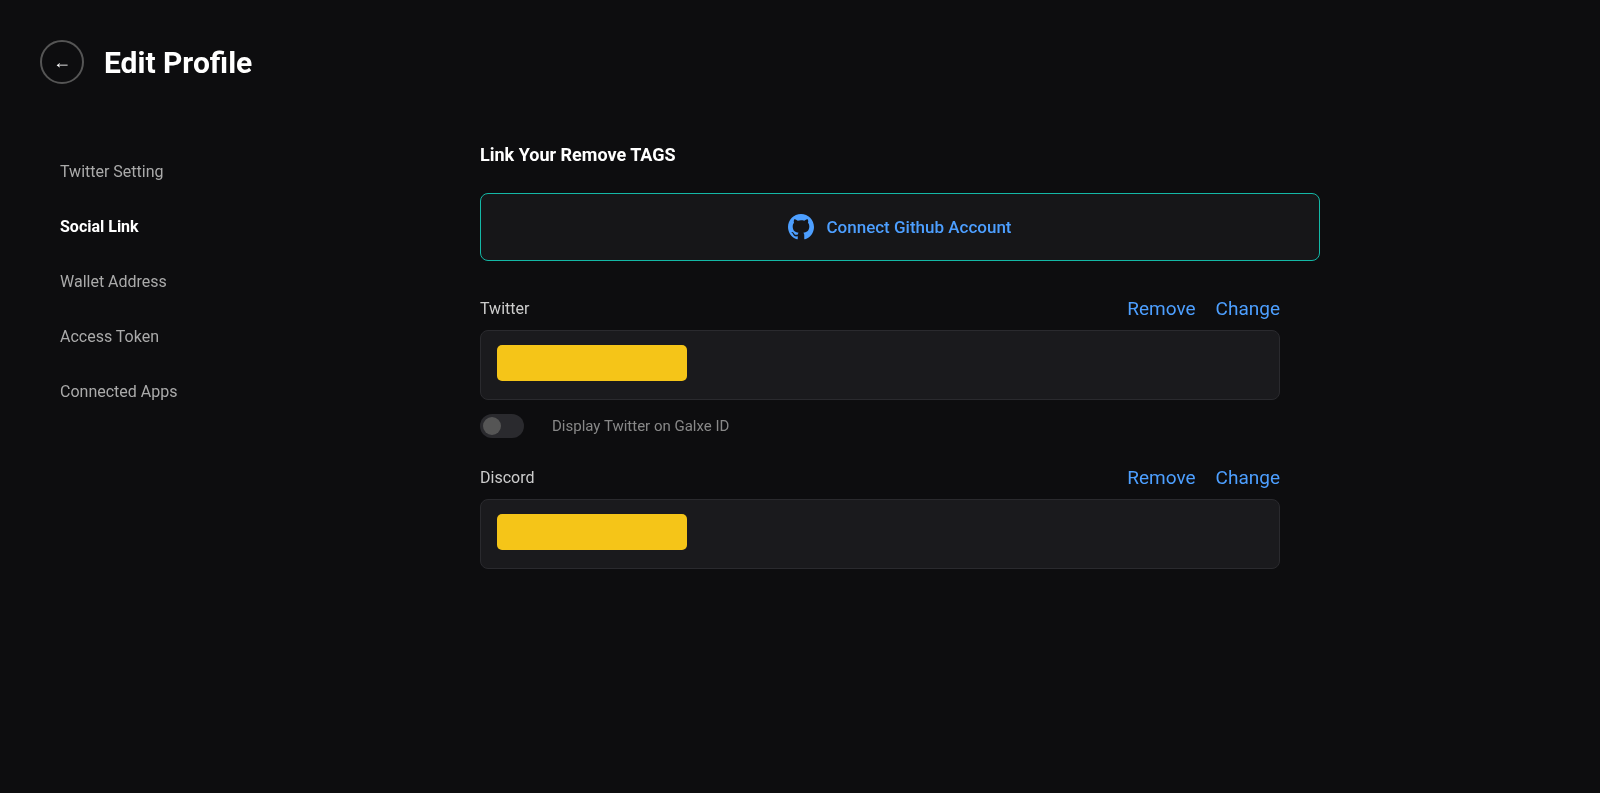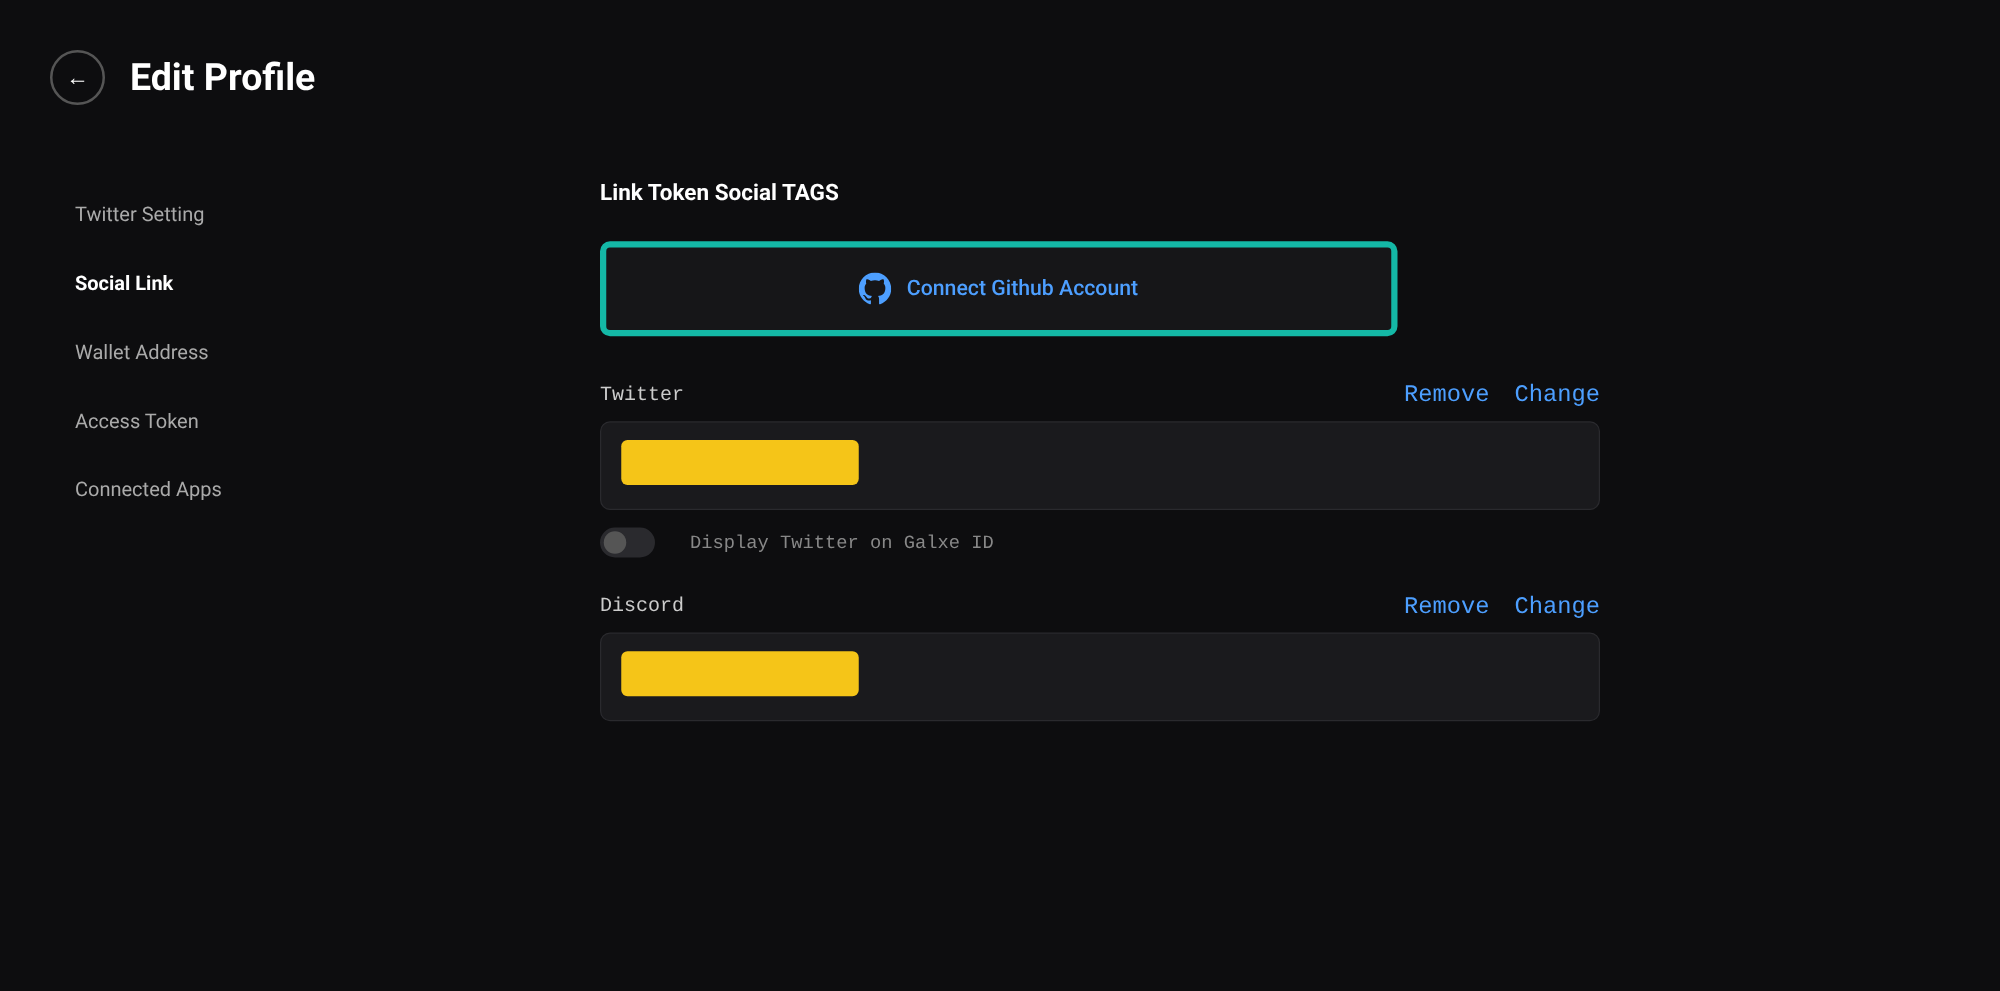--- a/index.html
+++ b/index.html
@@ -80,23 +80,23 @@
 
     .section-title {
       font-size: 18px;
       font-weight: 700;
       color: #ffffff;
       margin-bottom: 28px;
       margin-top: 10px;
     }
 
     .connect-github-btn {
-      width: 638px;
+      width: 840px;
       max-width: 100%;
-      border: 5px solid #14b8a6;
+      border: 1px solid #14b8a6;
       border-radius: 8px;
       background: #161618;
       padding: 20px;
       display: flex;
       align-items: center;
       justify-content: center;
       gap: 12px;
       cursor: pointer;
       margin-bottom: 36px;
     }
@@ -108,21 +108,20 @@
     }
 
     .connect-github-text {
       font-size: 17px;
       color: #4d9fff;
       font-weight: 500;
     }
 
     .social-section {
       margin-bottom: 24px;
-      font-family: Liberation Mono, monospace;
     }
 
     .social-label-row {
       display: flex;
       align-items: center;
       justify-content: space-between;
       width: 800px;
       max-width: 100%;
       margin-bottom: 10px;
     }
@@ -205,21 +204,21 @@
 <div class="content-area">
   <div class="sidebar">
     <div class="sidebar-item">Twitter Setting</div>
     <div class="sidebar-item active">Social Link</div>
     <div class="sidebar-item">Wallet Address</div>
     <div class="sidebar-item">Access Token</div>
     <div class="sidebar-item">Connected Apps</div>
   </div>
 
   <div class="main-content">
-    <div class="section-title">Link Token Social TAGS</div>
+    <div class="section-title">Link Your Remove TAGS</div>
 
     <div class="connect-github-btn">
       <svg class="github-icon" viewBox="0 0 24 24" fill="currentColor" xmlns="http://www.w3.org/2000/svg">
         <path d="M12 0C5.374 0 0 5.373 0 12c0 5.302 3.438 9.8 8.207 11.387.599.111.793-.261.793-.577v-2.234c-3.338.726-4.033-1.416-4.033-1.416-.546-1.387-1.333-1.756-1.333-1.756-1.089-.745.083-.729.083-.729 1.205.084 1.839 1.237 1.839 1.237 1.07 1.834 2.807 1.304 3.492.997.107-.775.418-1.305.762-1.604-2.665-.305-5.467-1.334-5.467-5.931 0-1.311.469-2.381 1.236-3.221-.124-.303-.535-1.524.117-3.176 0 0 1.008-.322 3.301 1.23A11.509 11.509 0 0 1 12 5.803c1.02.005 2.047.138 3.006.404 2.291-1.552 3.297-1.23 3.297-1.23.653 1.653.242 2.874.118 3.176.77.84 1.235 1.911 1.235 3.221 0 4.609-2.807 5.624-5.479 5.921.43.372.823 1.102.823 2.222v3.293c0 .319.192.694.801.576C20.566 21.797 24 17.3 24 12c0-6.627-5.373-12-12-12z"></path>
       </svg>
       <span class="connect-github-text">Connect Github Account</span>
     </div>
 
     <div class="social-section">
       <div class="social-label-row">

